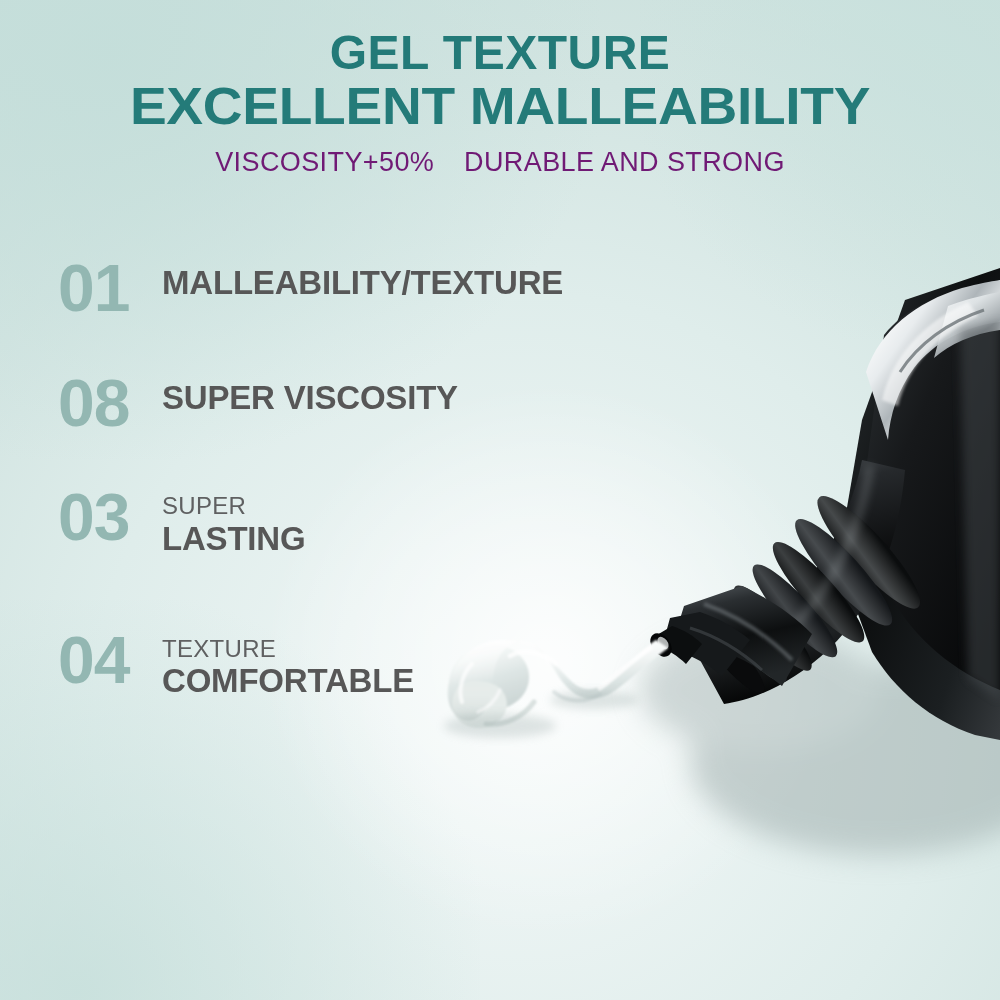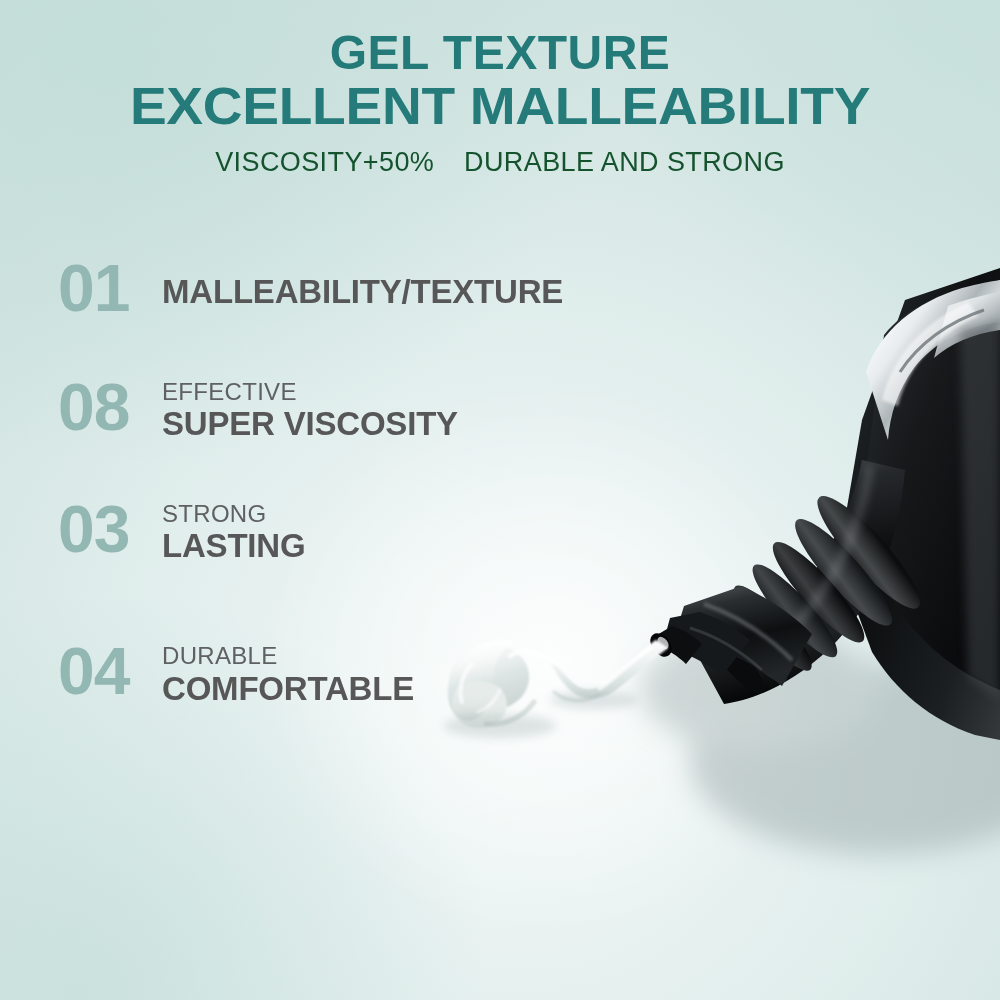--- a/index.html
+++ b/index.html
@@ -64,37 +64,37 @@
     line-height:1.04;
     color:#247b79;
     white-space:nowrap;
     transform:scaleX(1.06);
   }
   .subtitle {
     margin-top:14px;
     font-size:27px;
     font-weight:400;
     letter-spacing:.4px;
-    color:#14532d;
+    color:#701a75;
     white-space:nowrap;
     text-align:center;
   }
   .subtitle .sub-gap { display:inline-block; width:14px; }
 
   
   .features {
     position:absolute;
     left:58px;
     top:262px;
     width:700px;
     z-index:6;
   }
   .feature {
     display:flex;
-    align-items:center;
+    align-items:flex-start;
     margin-bottom:46px;
   }
   .feature:last-child { margin-bottom:8px; }
   .f-num {
     flex:0 0 auto;
     width:104px;
     font-size:66px;
     font-weight:700;
     line-height:.98;
     letter-spacing:-1px;
@@ -397,35 +397,34 @@
     <div class="feature i1">
       <div class="f-num">01</div>
       <div class="f-text">
         <div class="f-big">MALLEABILITY/TEXTURE</div>
       </div>
     </div>
 
     <div class="feature i2">
       <div class="f-num">08</div>
       <div class="f-text">
-        <div class="f-small">EFFECTIVE</div>
         <div class="f-big">SUPER VISCOSITY</div>
       </div>
     </div>
 
     <div class="feature i3">
       <div class="f-num">03</div>
       <div class="f-text">
-        <div class="f-small">STRONG</div>
+        <div class="f-small">SUPER</div>
         <div class="f-big">LASTING</div>
       </div>
     </div>
 
     <div class="feature i4">
       <div class="f-num">04</div>
       <div class="f-text">
-        <div class="f-small">DURABLE</div>
+        <div class="f-small">TEXTURE</div>
         <div class="f-big">COMFORTABLE</div>
       </div>
     </div>
 
   </div>
 </div>
 
 </body></html>

